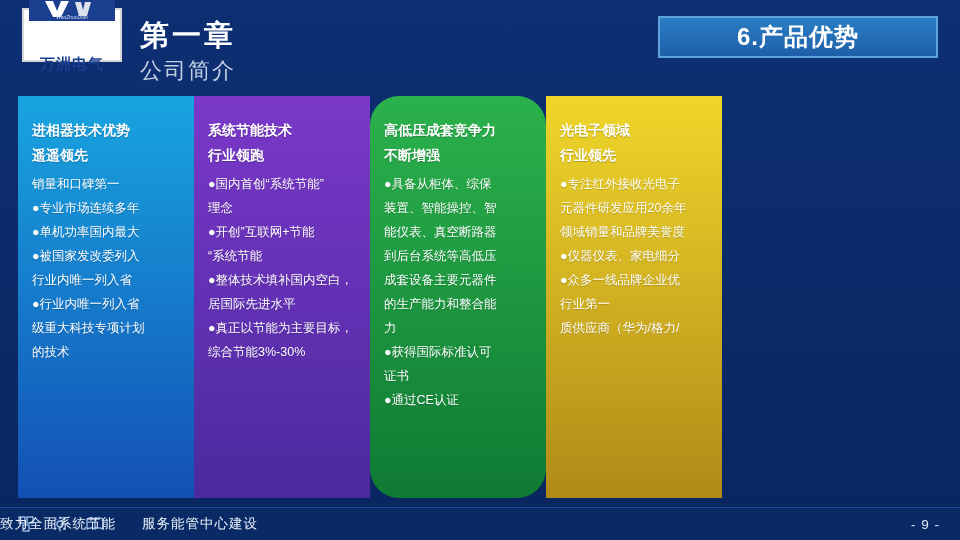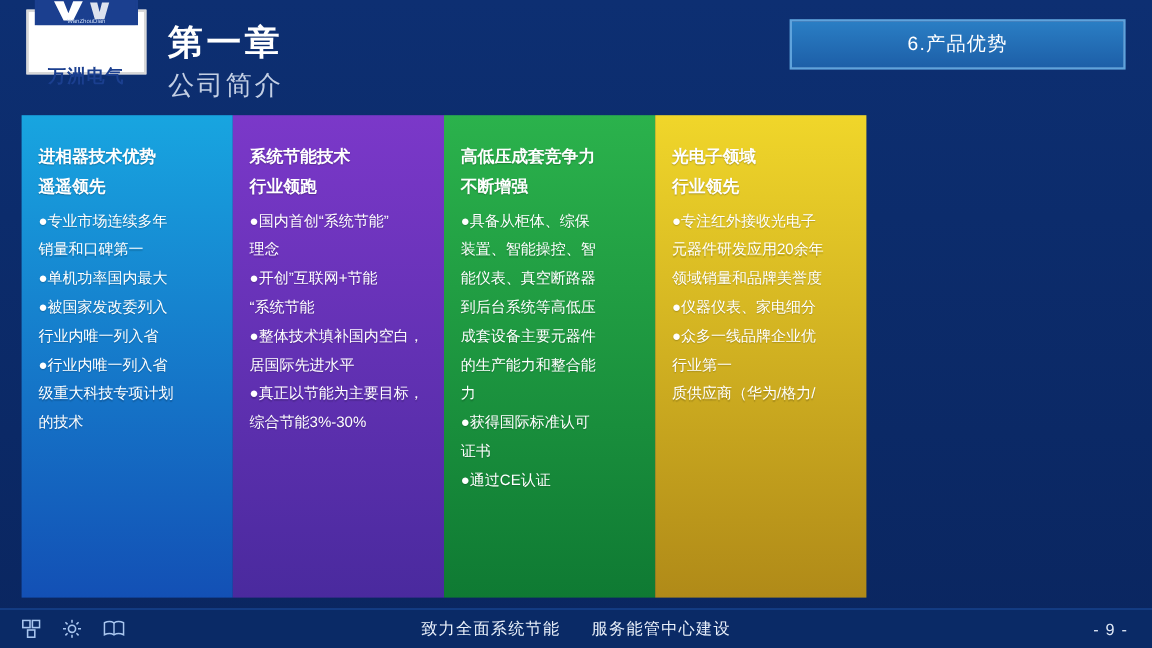--- a/index.html
+++ b/index.html
@@ -89,22 +89,22 @@
     right: 22px; top: 16px;
     width: 280px; height: 42px;
     background: linear-gradient(180deg, #2a7ec4 0%, #1d5fa8 100%);
     border: 2px solid #5fa3dc;
     box-sizing: border-box;
     display: flex;
     align-items: center;
     justify-content: center;
   }
   .title-tab span {
-    font-size: 16px;
-    font-weight: normal;
+    font-size: 24px;
+    font-weight: bold;
     color: #ffffff;
     letter-spacing: 1px;
   }
 
   
   .cards {
     position: absolute;
     left: 18px;
     top: 96px;
     width: 924px;
@@ -133,21 +133,21 @@
     line-height: 24px;
   }
   .card-body p {
     margin: 0;
     text-shadow: 0 1px 1px rgba(0,0,0,0.2);
   }
 
   .c0 { background: linear-gradient(180deg, #18a5e0 0%, #1350b5 100%); }
   .c1 { background: linear-gradient(180deg, #e23a2e 0%, #a8151b 100%); }
   .c2 { background: linear-gradient(180deg, #7b38c9 0%, #4a2a9e 100%); }
-  .c3 { background: linear-gradient(180deg, #2bb24c 0%, #0f7a33 100%); }
+  .c3 { background: linear-gradient(180deg, #2bb24c 0%, #0f7a33 100%); border-radius: 29px; }
   .c4 { background: linear-gradient(180deg, #f0d62a 0%, #b08a18 100%); }
 
   
   .footer {
     position: absolute;
     left: 0; bottom: 0;
     width: 960px; height: 32px;
     background: #0a2a66;
     border-top: 1px solid #1c4a97;
   }
@@ -159,21 +159,21 @@
     align-items: center;
     gap: 18px;
   }
   .footer-icons svg { display: block; }
   .footer-text {
     position: absolute;
     left: 0; top: 0;
     width: 960px; height: 32px;
     display: flex;
     align-items: center;
-    justify-content: center;
+    justify-content: flex-start;
     gap: 26px;
   }
   .footer-text span {
     font-size: 13.5px;
     color: #eaf1fb;
     letter-spacing: 1px;
   }
   .page-num {
     position: absolute;
     right: 20px; top: 0;
@@ -216,22 +216,22 @@
   </div>
 
   <div class="cards">
 
     <div class="card c0">
       <div class="card-title">
         <div>进相器技术优势</div>
         <div>遥遥领先</div>
       </div>
       <div class="card-body">
+        <p>销量和口碑第一</p>
         <p>●专业市场连续多年</p>
-        <p>销量和口碑第一</p>
         <p>●单机功率国内最大</p>
         <p>●被国家发改委列入</p>
         <p>行业内唯一列入省</p>
         <p>●行业内唯一列入省</p>
         <p>级重大科技专项计划</p>
         <p>的技术</p>
       </div>
     </div>
 
 

